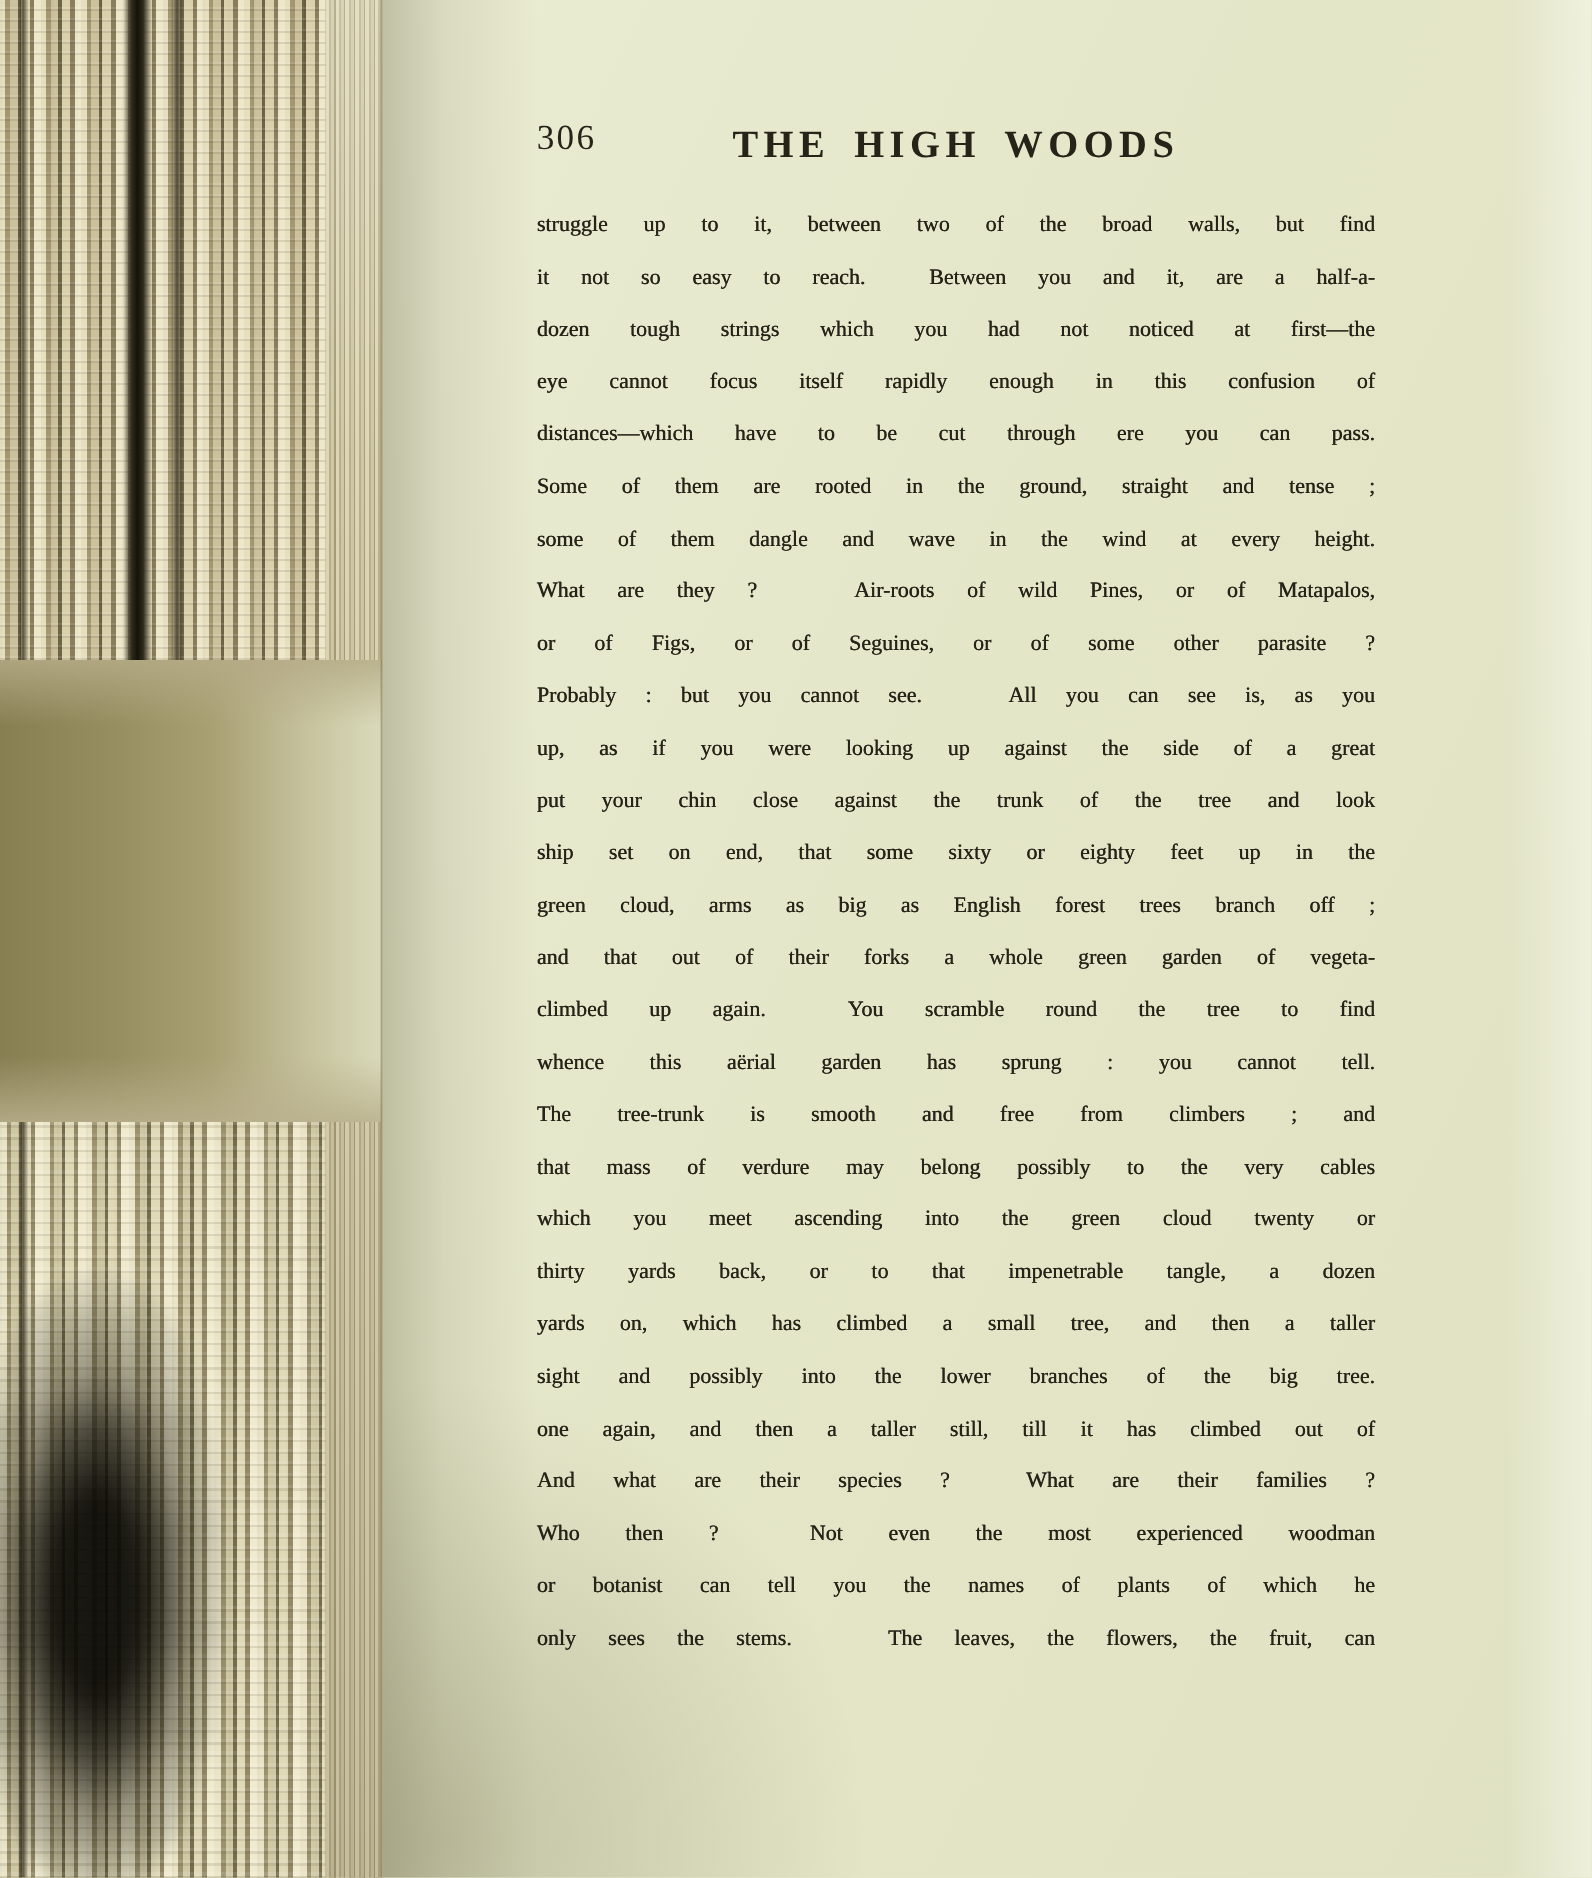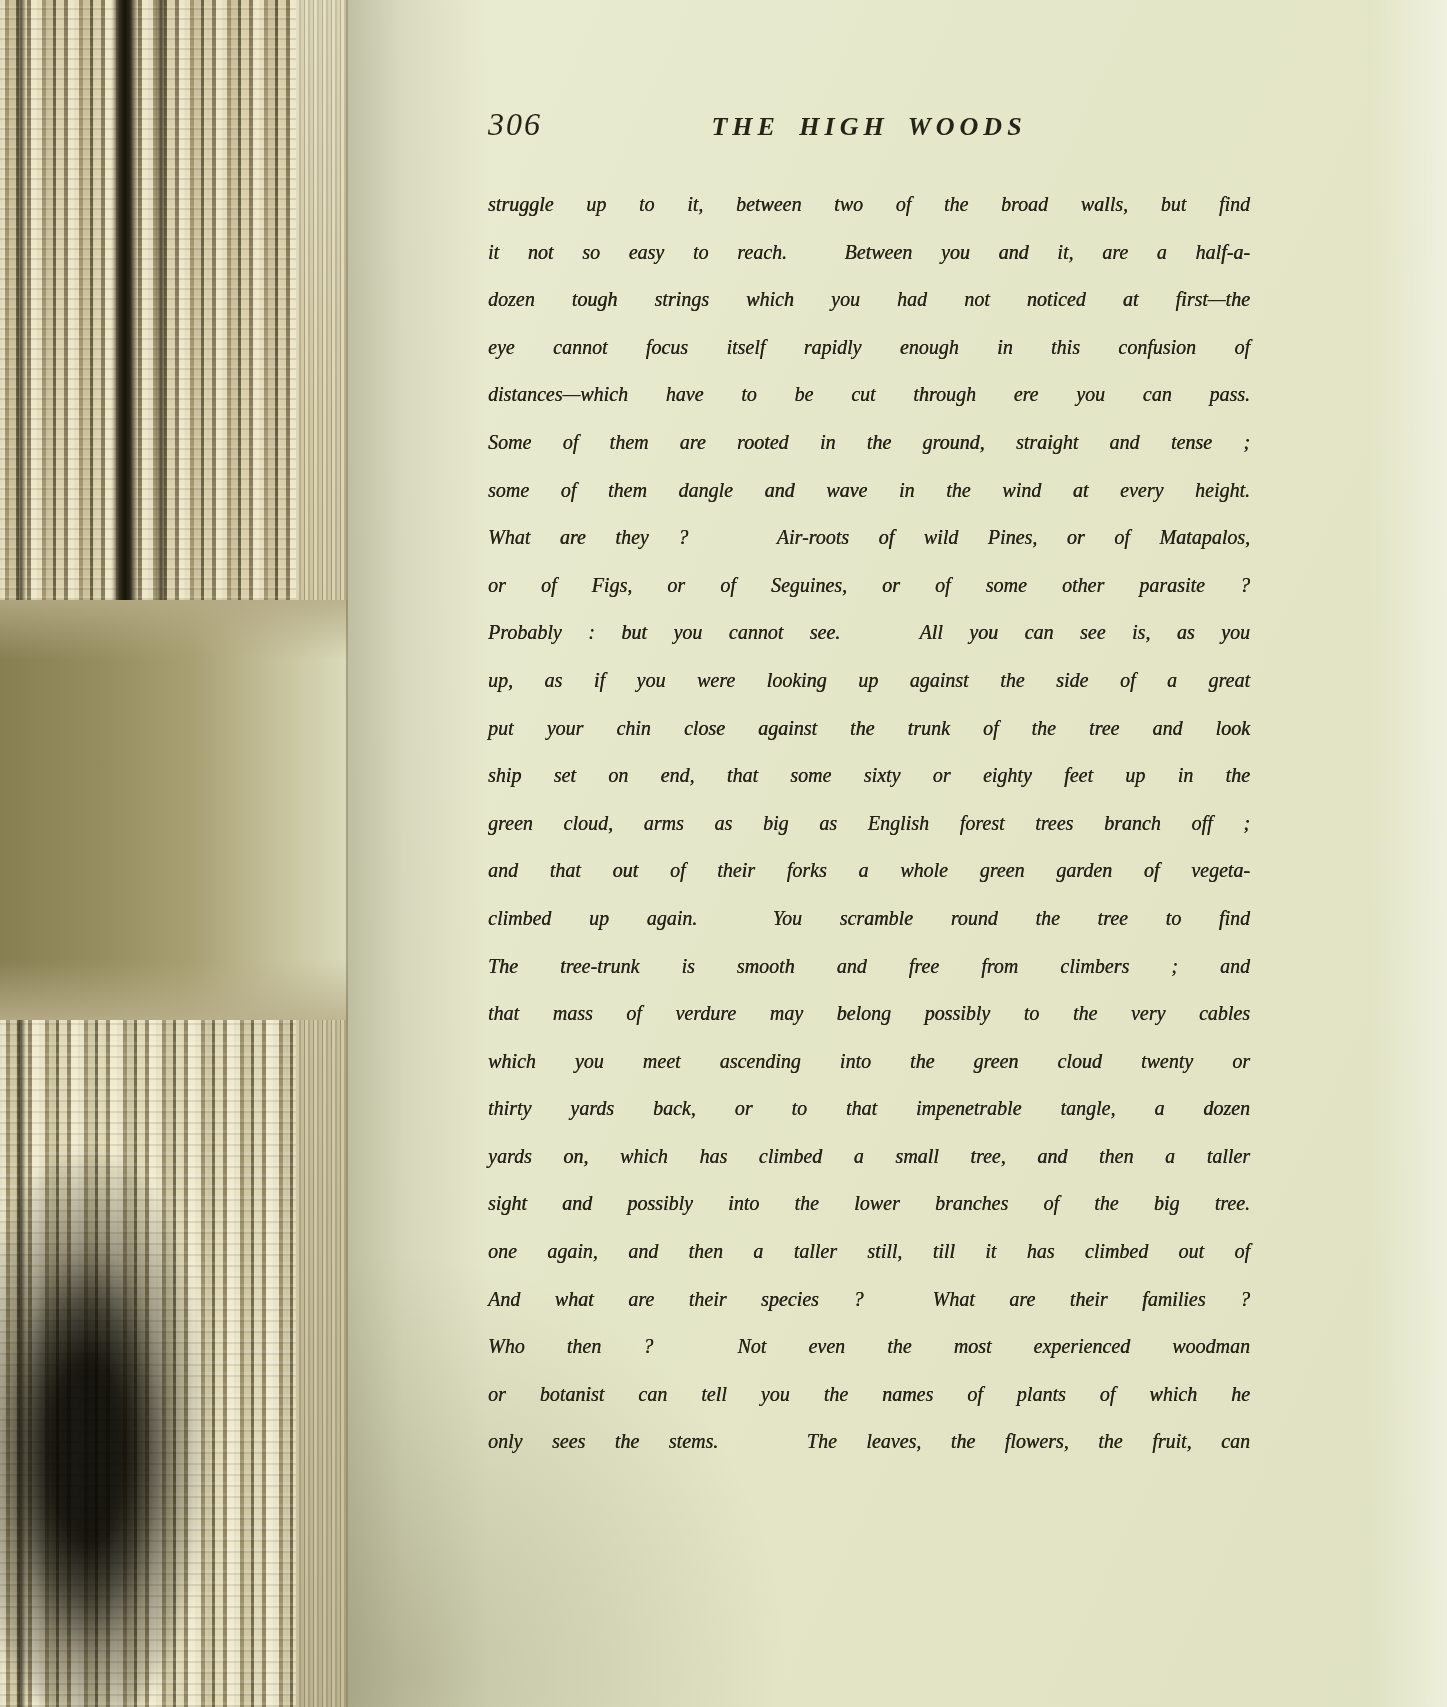--- a/index.html
+++ b/index.html
@@ -2,21 +2,21 @@
 <html><head>
 <meta charset="utf-8">
 <style>
   html,body{margin:0;padding:0;}
   body{
     width:1447px;height:1707px;
     font-family:"Liberation Serif","DejaVu Serif",serif;
     background:#e6e7c9;
     overflow:hidden;
   }
-  .scene{position:relative;width:1447px;height:1707px;overflow:hidden;font-style:italic;}
+  .scene{position:relative;width:1447px;height:1707px;overflow:hidden;}
 
   
   .edges{position:absolute;left:0;top:0;width:348px;height:1707px;overflow:hidden;background:#b3a680;}
   .weave-top{
     position:absolute;left:0;top:0;width:348px;height:660px;
     background-color:#b3a680;
     background-image:
       repeating-linear-gradient(0deg, rgba(70,60,35,0.13) 0 2px, rgba(255,255,250,0.10) 2px 4px, rgba(0,0,0,0) 4px 10px),
       repeating-linear-gradient(90deg, rgba(235,228,198,0.9) 0 5px, rgba(160,148,110,0.85) 5px 9px,
         rgba(206,196,160,0.9) 9px 16px, rgba(92,83,56,0.8) 16px 19px,
@@ -71,21 +71,21 @@
       linear-gradient(115deg, #eaecd3 0%, #e4e6c8 45%, #dfe2c2 100%);
     color:#262419;
   }
   .page-number{
     position:absolute;left:140px;top:106px;
     font-size:32px;letter-spacing:2px;
   }
   .running-header{
     position:absolute;left:140px;top:112px;width:762px;
     text-align:center;
-    font-size:26px;font-weight:700;letter-spacing:5px;word-spacing:8px;
+    font-size:35px;font-weight:700;letter-spacing:5px;word-spacing:8px;
   }
   .text-block{
     position:absolute;left:140px;top:181px;width:762px;
     font-size:20px;line-height:47.6px;
   }
   .line{
     white-space:pre-wrap;
     text-align:justify;
     text-align-last:justify;
     height:47.6px;
@@ -123,20 +123,21 @@
       <div class="line">some of them dangle and wave in the wind at every height.</div>
       <div class="line">What are they ?   Air-roots of wild Pines, or of Matapalos,</div>
       <div class="line">or of Figs, or of Seguines, or of some other parasite ?</div>
       <div class="line">Probably : but you cannot see.   All you can see is, as you</div>
       <div class="line">up, as if you were looking up against the side of a great</div>
       <div class="line">put your chin close against the trunk of the tree and look</div>
       <div class="line">ship set on end, that some sixty or eighty feet up in the</div>
       <div class="line">green cloud, arms as big as English forest trees branch off ;</div>
       <div class="line">and that out of their forks a whole green garden of vegeta-</div>
       <div class="line">climbed up again.  You scramble round the tree to find</div>
+      <div class="line">whence this aërial garden has sprung : you cannot tell.</div>
       <div class="line">The tree-trunk is smooth and free from climbers ; and</div>
       <div class="line">that mass of verdure may belong possibly to the very cables</div>
       <div class="line">which you meet ascending into the green cloud twenty or</div>
       <div class="line">thirty yards back, or to that impenetrable tangle, a dozen</div>
       <div class="line">yards on, which has climbed a small tree, and then a taller</div>
       <div class="line">sight and possibly into the lower branches of the big tree.</div>
       <div class="line">one again, and then a taller still, till it has climbed out of</div>
       <div class="line">And what are their species ?  What are their families ?</div>
       <div class="line">Who then ?  Not even the most experienced woodman</div>
       <div class="line">or botanist can tell you the names of plants of which he</div>

